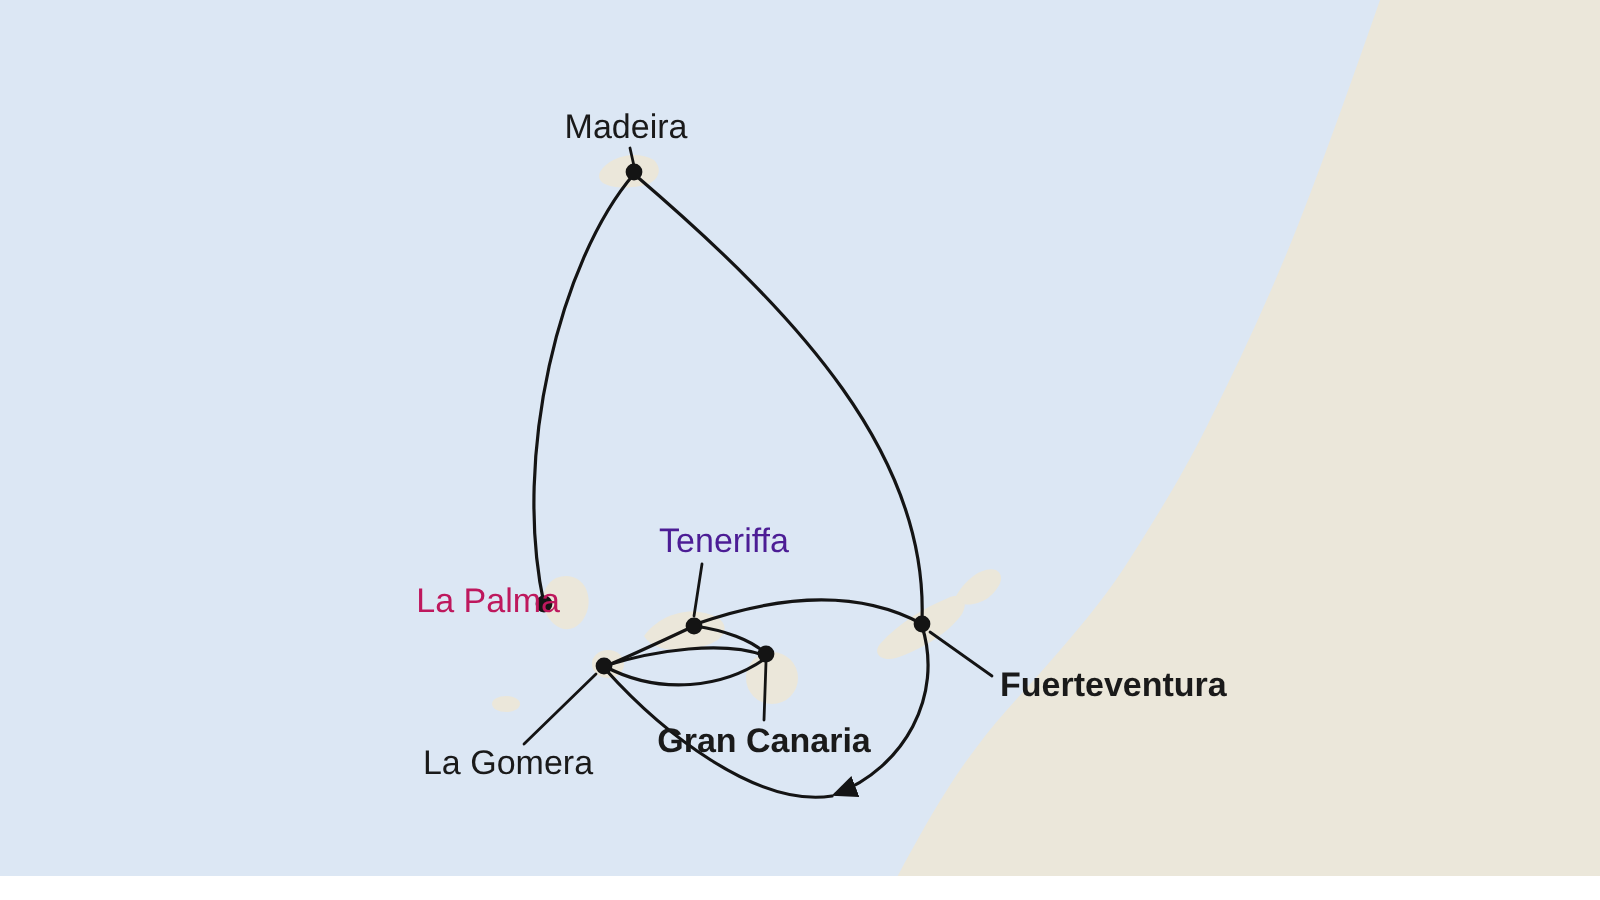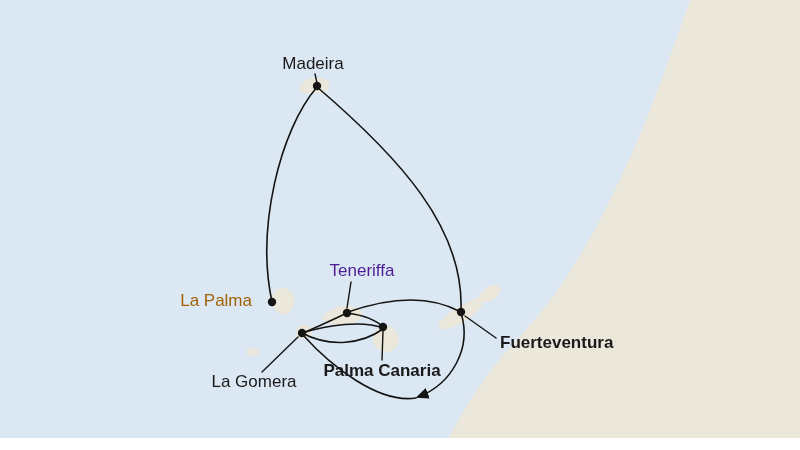--- a/index.html
+++ b/index.html
@@ -104,19 +104,19 @@
         <circle cx="272" cy="302" r="4.2" fill="#141414"></circle>
         <circle cx="347" cy="313" r="4.2" fill="#141414"></circle>
         <circle cx="302" cy="333" r="4.2" fill="#141414"></circle>
         <circle cx="383" cy="327" r="4.2" fill="#141414"></circle>
         <circle cx="461" cy="312" r="4.2" fill="#141414"></circle>
       </g>
   </svg>
 
   <div id="labels-layer">
       <div class="port-label" style="left: 313px; top: 64px; transform: translate(-50%, -50%); color: rgb(26, 26, 26);">Madeira</div>
-      <div class="port-label" style="left: 252px; top: 301px; transform: translate(-100%, -50%); color: #a16207;">La Palma</div>
+      <div class="port-label" style="left: 280px; top: 301px; transform: translate(-100%, -50%); color: #be185d;">La Palma</div>
       <div class="port-label" style="left: 352px; top: 271px; transform: translate(-50%, -50%); color: #4c1d95; margin-left: 10px;">Teneriffa</div>
       <div class="port-label" style="left: 222px; top: 382px; transform: translate(-50%, -50%); color: rgb(26, 26, 26); margin-left: 32px;">La Gomera</div>
-      <div class="port-label bold" style="left: 382px; top: 371px; transform: translate(-50%, -50%); color: rgb(26, 26, 26);">Palma Canaria</div>
+      <div class="port-label bold" style="left: 382px; top: 371px; transform: translate(-50%, -50%); color: rgb(26, 26, 26);">Gran Canaria</div>
       <div class="port-label bold" style="left: 500px; top: 343px; transform: translate(0px, -50%); color: rgb(26, 26, 26);">Fuerteventura</div>
     </div>
 </div>
 
 </body></html>

